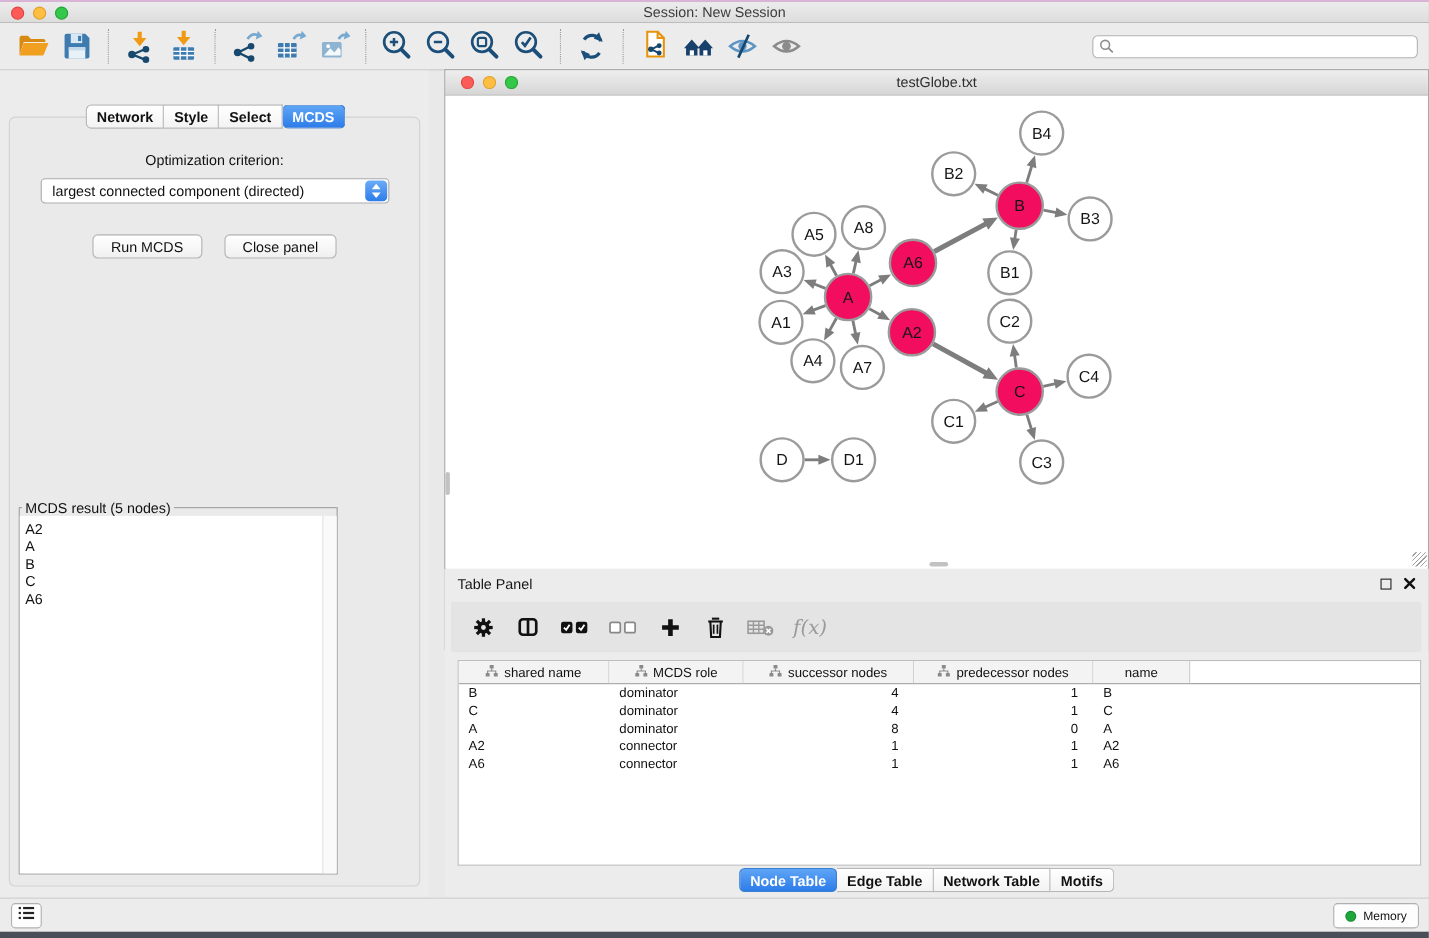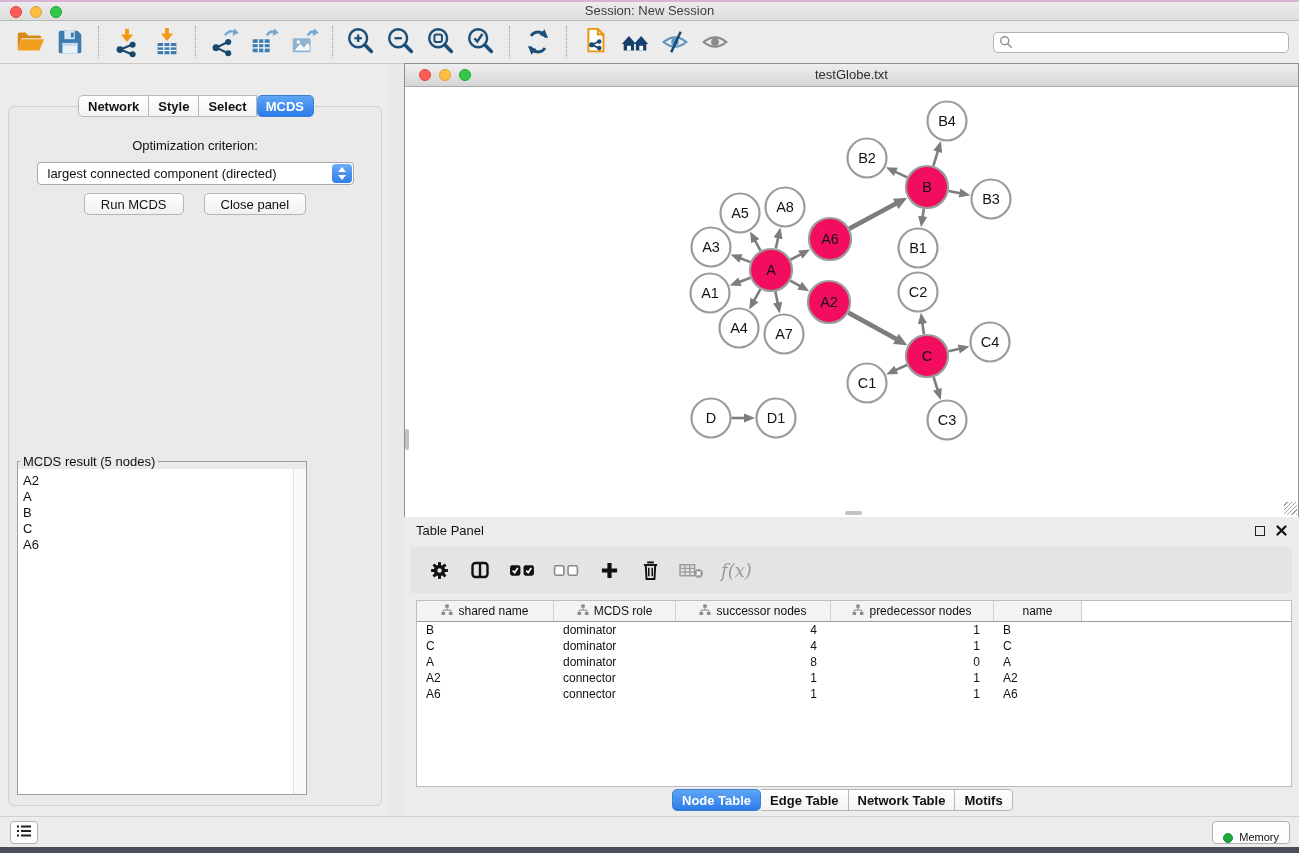--- a/index.html
+++ b/index.html
@@ -47,21 +47,21 @@
   .cp-inner { position:absolute; top:42px; left:8px; width:374px; height:700px;
     background:#eaeaea; border:1px solid #d2d2d2; border-radius:6px; }
   .opt-label { text-align:center; padding-top:31px; font-size:13px; color:#111; }
   .select-box { position:relative; margin:9px auto 0; width:317px; height:23px; background:#fff;
     border:1px solid #ababab; border-radius:4px; font-size:13px; line-height:21px; padding-left:10px; }
   .select-cap { position:absolute; right:1px; top:1px; width:20px; height:19px;
     background:linear-gradient(#6cacf7,#2d7ce9); border-radius:4px; display:flex; flex-direction:column;
     align-items:center; justify-content:center; gap:3px; }
   .arr-up { width:0; height:0; border-left:4px solid transparent; border-right:4px solid transparent; border-bottom:5px solid #fff; }
   .arr-dn { width:0; height:0; border-left:4px solid transparent; border-right:4px solid transparent; border-top:5px solid #fff; }
-  .cp-buttons { display:flex; justify-content:center; gap:20px; margin-top:8px; }
+  .cp-buttons { display:flex; justify-content:center; gap:20px; margin-top:28px; }
   .btn { height:22px; padding:0 16px; background:linear-gradient(#ffffff,#f0f0f0);
     border:1px solid #b5b5b5; border-radius:5px; font-size:13px; font-family:inherit; color:#111; }
   .result-fieldset { position:absolute; left:8px; top:347px; width:290px; height:341px;
     border:1px solid #9f9f9f; background:transparent; padding:0; }
   .result-fieldset legend { font-size:13px; color:#111; margin-left:2px; padding:0 3px; }
   .result-list { position:relative; background:#fff; width:100%; height:100%; overflow:hidden; }
   .result-scroll { position:absolute; right:0; top:0; bottom:0; width:13px; background:#fafafa; border-left:1px solid #e3e3e3; }
   .result-item { font-size:13px; line-height:16px; padding-left:5px; }
   .result-list .pad { height:4px; }
   
@@ -92,21 +92,21 @@
   .trow { display:flex; height:16px; align-items:center; }
   .td { height:100%; line-height:16px; overflow:hidden; white-space:nowrap; }
   .td.left { text-align:left; padding-left:9px; }
   .td.right { text-align:right; padding-right:14px; }
   .tp-tabs { position:absolute; left:268px; top:272px; height:23px; display:flex; }
   
   .statusbar { position:absolute; left:0; top:816px; width:1299px; height:31px; background:#ececec; border-top:1px solid #cfcfcf; }
   .sb-left-btn { position:absolute; left:10px; top:4px; width:28px; height:23px; background:#fdfdfd;
     border:1px solid #b0b0b0; border-radius:4px; display:flex; align-items:center; justify-content:center; }
   .sb-mem-btn { position:absolute; right:9px; top:4px; height:23px; background:#fdfdfd; border:1px solid #b0b0b0;
-    border-radius:4px; display:flex; align-items:flex-end; gap:6px; padding:0 10px; font-size:11px; color:#111; }
+    border-radius:4px; display:flex; align-items:center; gap:6px; padding:0 10px; font-size:11px; color:#111; }
   .mem-dot { width:10px; height:10px; border-radius:50%; background:#1ea73b; border:1px solid #158a2d; }
   .bottom-strip { position:absolute; left:0; top:847px; width:1299px; height:6px; background:#4a4e59; }
 </style>
 </head>
 <body>
 
 <div class="app">
 
   <div class="top-accent"></div>
 

